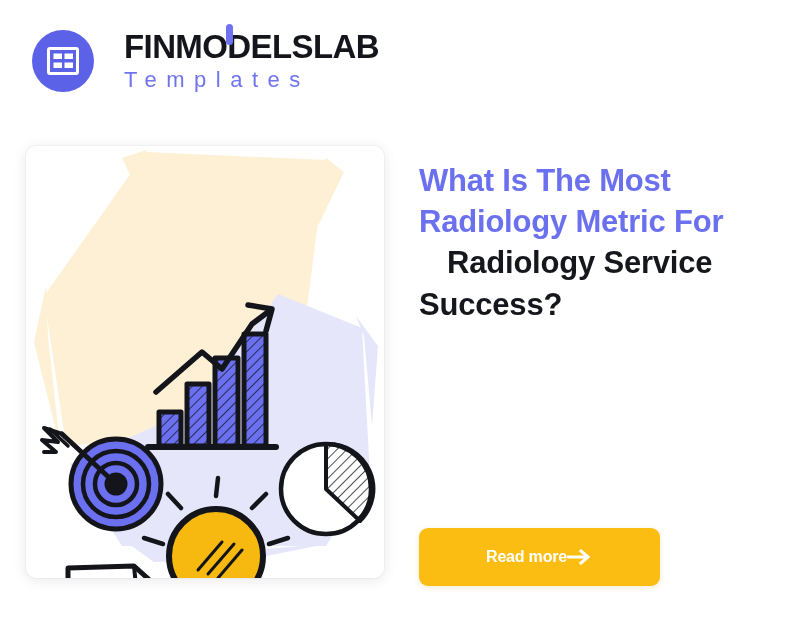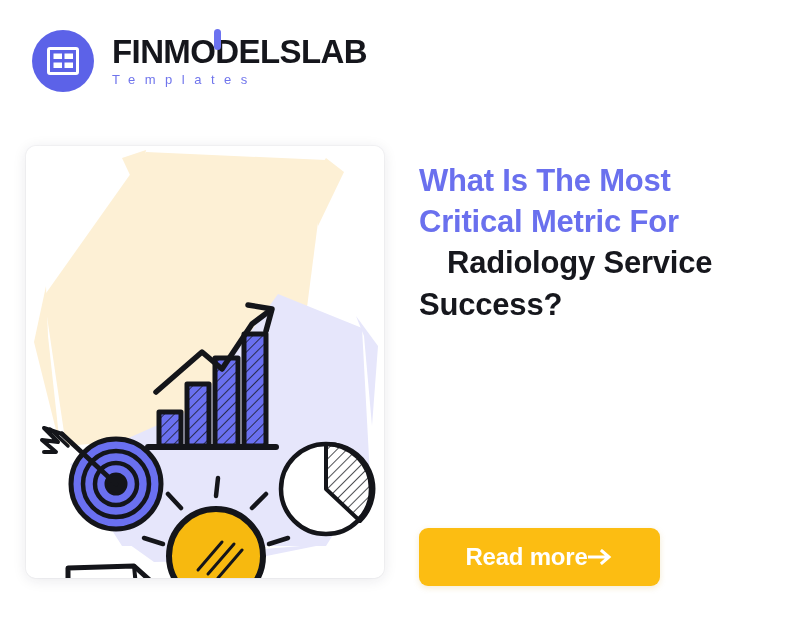--- a/index.html
+++ b/index.html
@@ -17,21 +17,21 @@
     background: #ffffff;
   }
 
   
   .brand {
     position: absolute;
     left: 32px;
     top: 30px;
     display: flex;
     align-items: center;
-    gap: 18px;
+    gap: 30px;
   }
   .brand-mark {
     width: 62px;
     height: 62px;
     border-radius: 50%;
     background: #5c62e8;
     display: flex;
     align-items: center;
     justify-content: center;
     flex: none;
@@ -52,21 +52,21 @@
     position: absolute;
     left: 102px;
     top: -6px;
     width: 7px;
     height: 21px;
     border-radius: 4px;
     background: #6c72f0;
   }
   .brand-sub {
     margin-top: 3px;
-    font-size: 13px;
+    font-size: 22px;
     font-weight: 400;
     letter-spacing: 9.5px;
     color: #6f74ec;
     line-height: 1.1;
     white-space: nowrap;
   }
 
   
   .illustration-card {
     position: absolute;
@@ -101,21 +101,21 @@
     position: absolute;
     left: 419px;
     top: 528px;
     width: 241px;
     height: 58px;
     border: none;
     border-radius: 9px;
     background: #fcbd12;
     color: #ffffff;
     font-family: "Liberation Sans", sans-serif;
-    font-size: 24px;
+    font-size: 16px;
     font-weight: 700;
     letter-spacing: -0.2px;
     display: flex;
     align-items: center;
     justify-content: center;
     cursor: pointer;
     box-shadow: 0 2px 6px rgba(200,150,10,0.18);
   }
   .cta-arrow { display: flex; align-items: center; }
 </style>
@@ -258,21 +258,21 @@
             <line x1="276" y1="576" x2="286" y2="570"></line>
             <line x1="296" y1="576" x2="306" y2="570"></line>
           </g>
         </g>
       </g>
     </svg>
   </div>
 
   <div class="content">
     <h1 class="headline">
-      <span class="hl-accent">What Is The Most Critical Metric For</span>
+      <span class="hl-accent">What Is The Most Radiology Metric For</span>
       <span class="hl-main">Radiology Service Success?</span>
     </h1>
   </div>
 
   <button class="cta">
     <span>Read more</span>
     <span class="cta-arrow">
       <svg width="26" height="16" viewBox="0 0 26 16" aria-hidden="true">
         <path d="M1 8 H20 M14 2 L21 8 L14 14" fill="none" stroke="#ffffff" stroke-width="3" stroke-linecap="square" stroke-linejoin="miter"></path>
       </svg>

